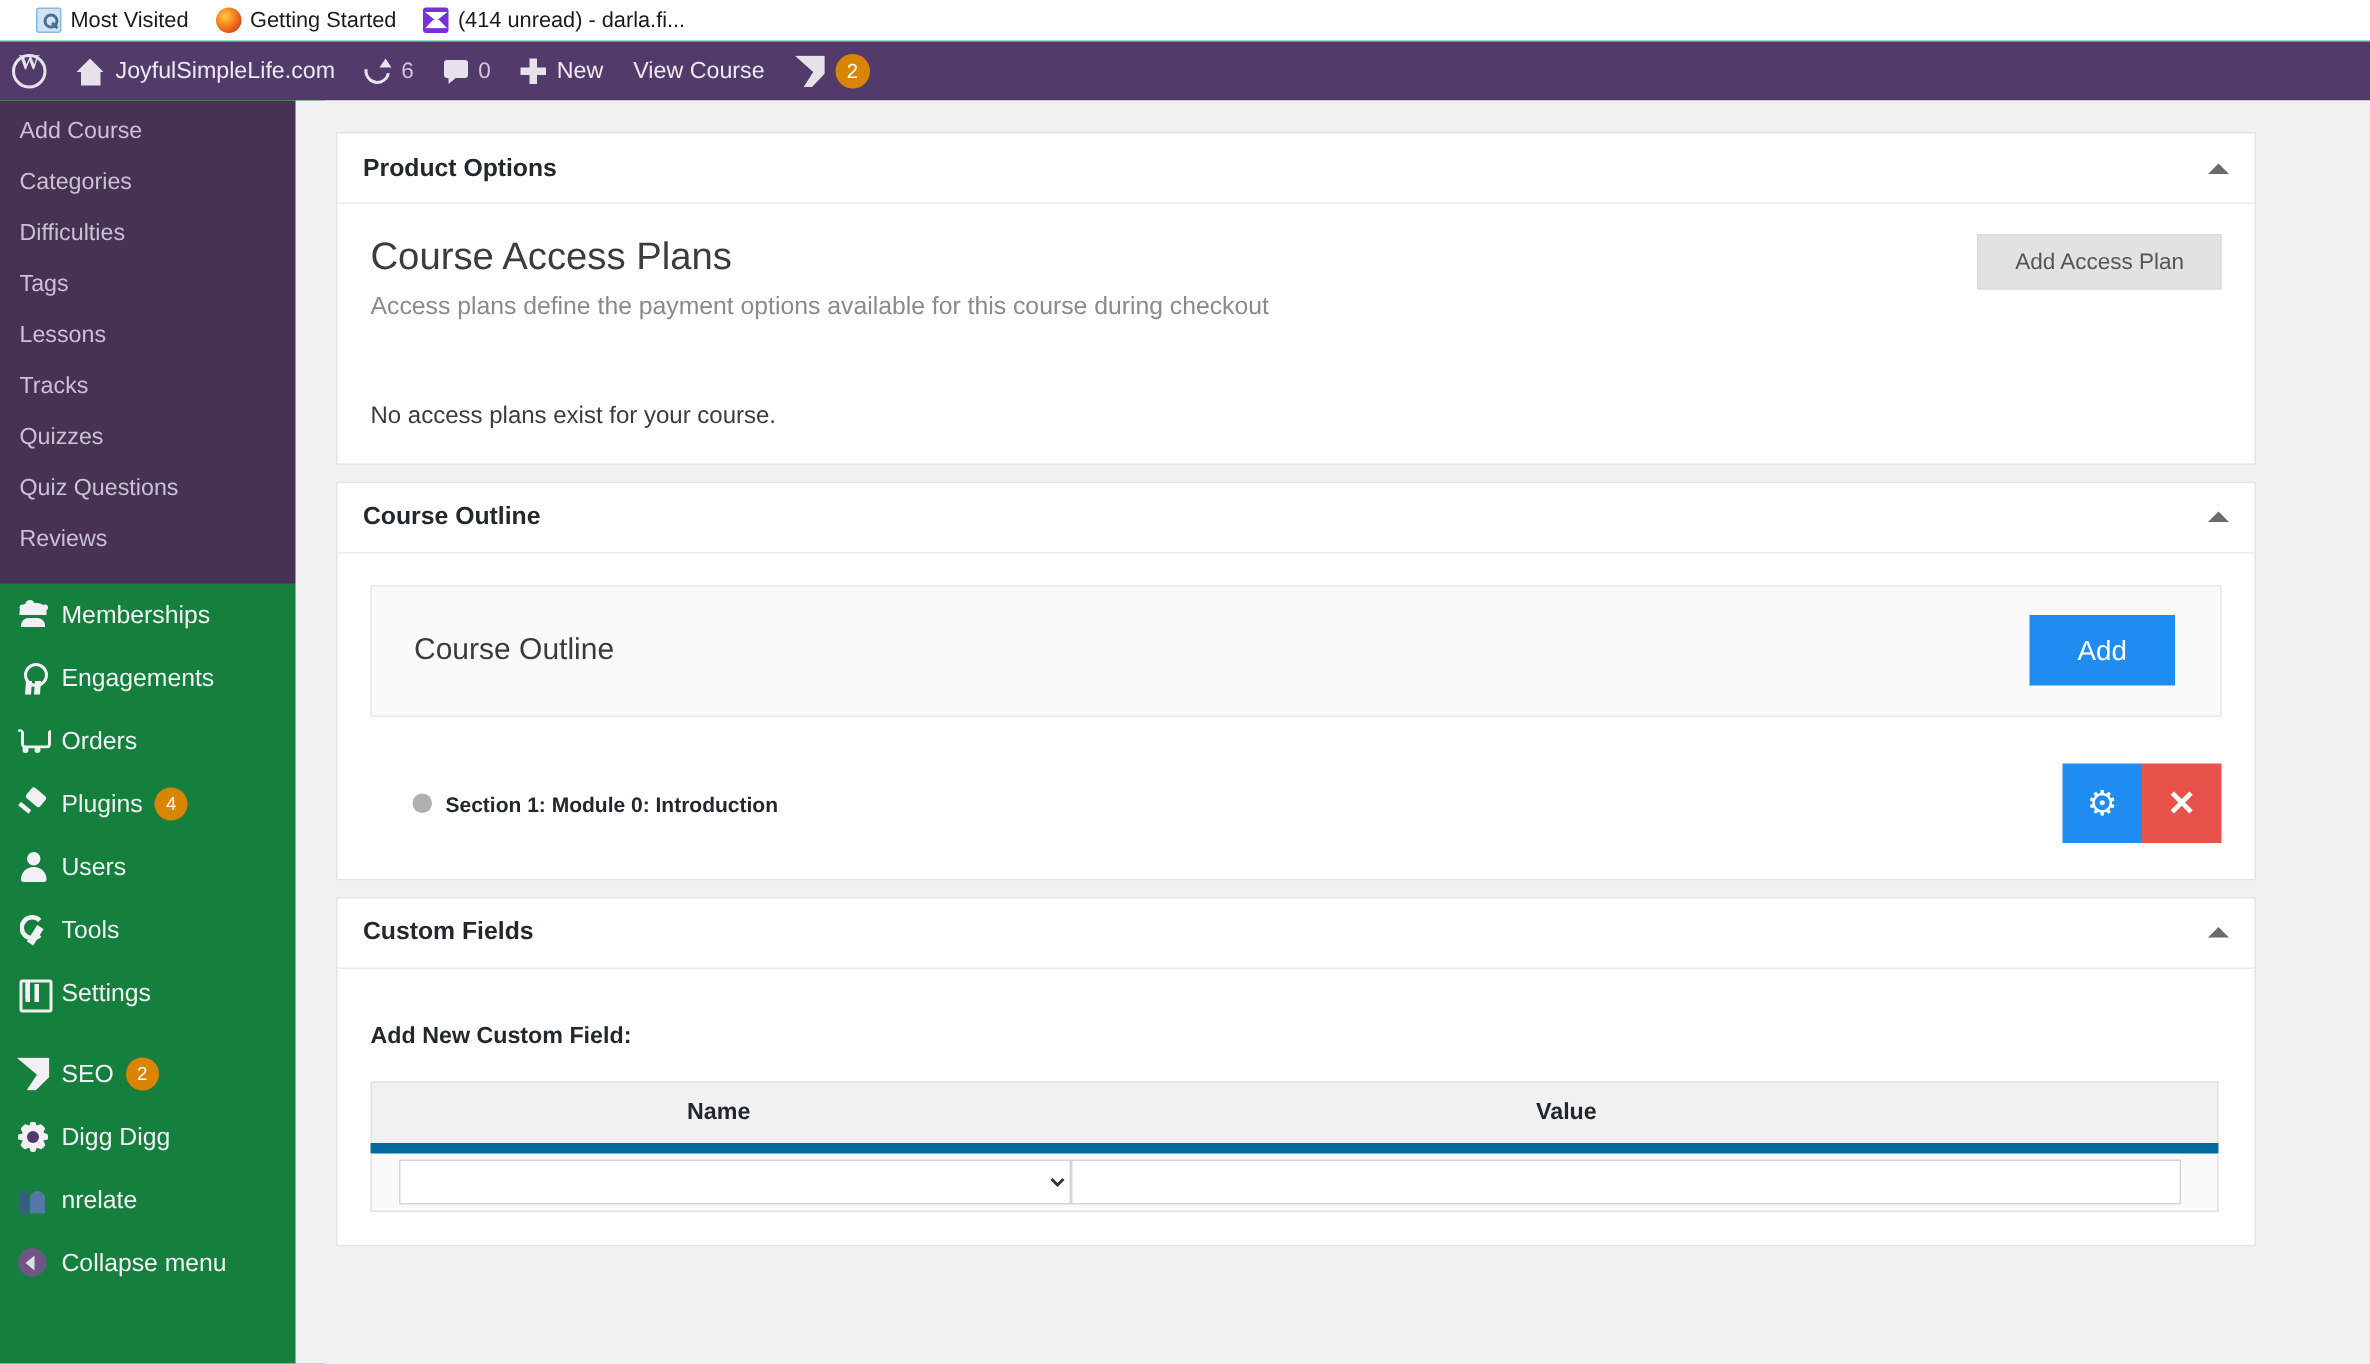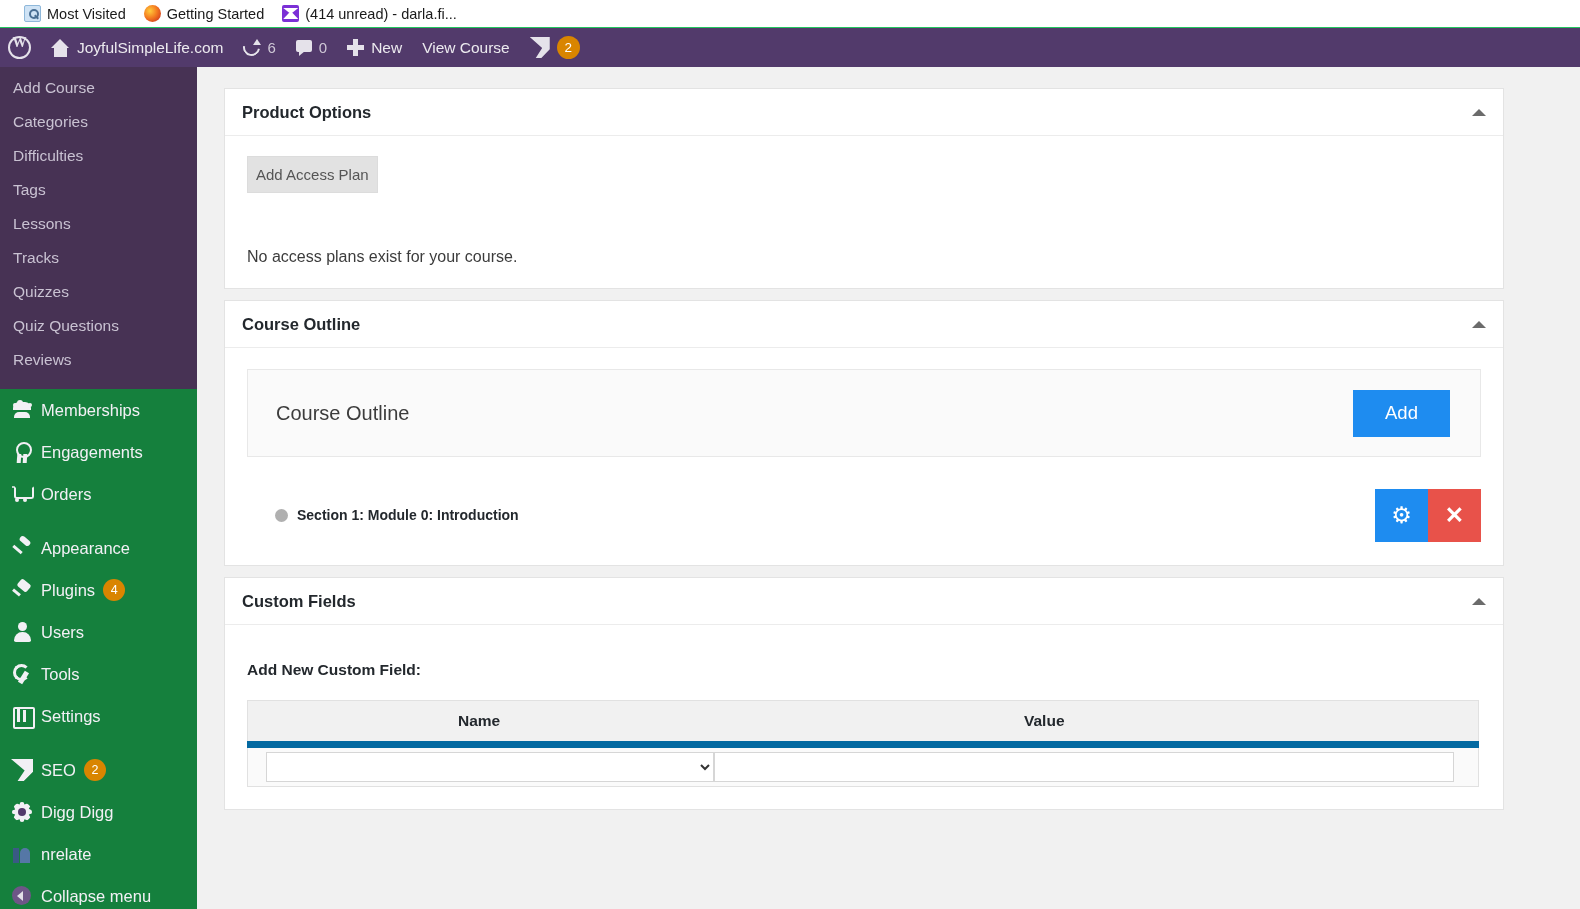--- a/index.html
+++ b/index.html
@@ -269,21 +269,21 @@
     border-left: 7px solid transparent; border-right: 7px solid transparent;
     border-bottom: 7px solid #6b6b6b; cursor: pointer;
   }
   .panel-body { padding: 20px 22px 22px 22px; position: relative; }
 
   .ap-head { display: flex; justify-content: space-between; align-items: flex-start; }
   .ap-title { font-size: 25.5px; color: #3c3c3c; font-weight: 400; line-height: 1.25; }
   .ap-sub { font-size: 16.5px; color: #8a8a8a; margin-top: 7px; }
   .btn-grey {
     background: #e2e2e2; color: #555; border: 1px solid #dcdcdc;
-    font-size: 15px; padding: 9px 8px; cursor: pointer;
+    font-size: 15px; padding: 9px 24px; cursor: pointer;
     font-family: "Liberation Sans", sans-serif;
   }
   .ap-empty { font-size: 16px; color: #3c3c3c; margin-top: 55px; }
   .btn-blue {
     background: #1e8cf0; color: #fff; border: none;
     font-size: 15.5px; padding: 11px 19px; cursor: pointer;
     font-family: "Liberation Sans", sans-serif;
   }
   .save-row { display: flex; justify-content: flex-end; margin-top: 48px; }
 
@@ -418,24 +418,20 @@
     <span class="mi-label">Memberships</span>
   </div>
   <div class="main-item">
     <span class="mi-ico ico-engagements"></span>
     <span class="mi-label">Engagements</span>
   </div>
   <div class="main-item">
     <span class="mi-ico ico-orders"></span>
     <span class="mi-label">Orders</span>
   </div>
-  <div class="main-item gap-top">
-    <span class="mi-ico ico-appearance"></span>
-    <span class="mi-label">Appearance</span>
-  </div>
   <div class="main-item">
     <span class="mi-ico ico-plugins"></span>
     <span class="mi-label">Plugins</span>
     <span class="sb-badge">4</span>
   </div>
   <div class="main-item">
     <span class="mi-ico ico-users"></span>
     <span class="mi-label">Users</span>
   </div>
   <div class="main-item">
@@ -467,20 +463,24 @@
 
 <div id="content">
 
   <div class="panel">
     <div class="panel-head">
       <span class="panel-title">Product Options</span>
       <span class="toggle-arrow"></span>
     </div>
     <div class="panel-body">
       <div class="ap-head">
+        <div>
+          <div class="ap-title">Course Access Plans</div>
+          <div class="ap-sub">Access plans define the payment options available for this course during checkout</div>
+        </div>
         <button class="btn-grey">Add Access Plan</button>
       </div>
       <div class="ap-empty">No access plans exist for your course.</div>
     </div>
   </div>
 
   <div class="panel">
     <div class="panel-head">
       <span class="panel-title">Course Outline</span>
       <span class="toggle-arrow"></span>

